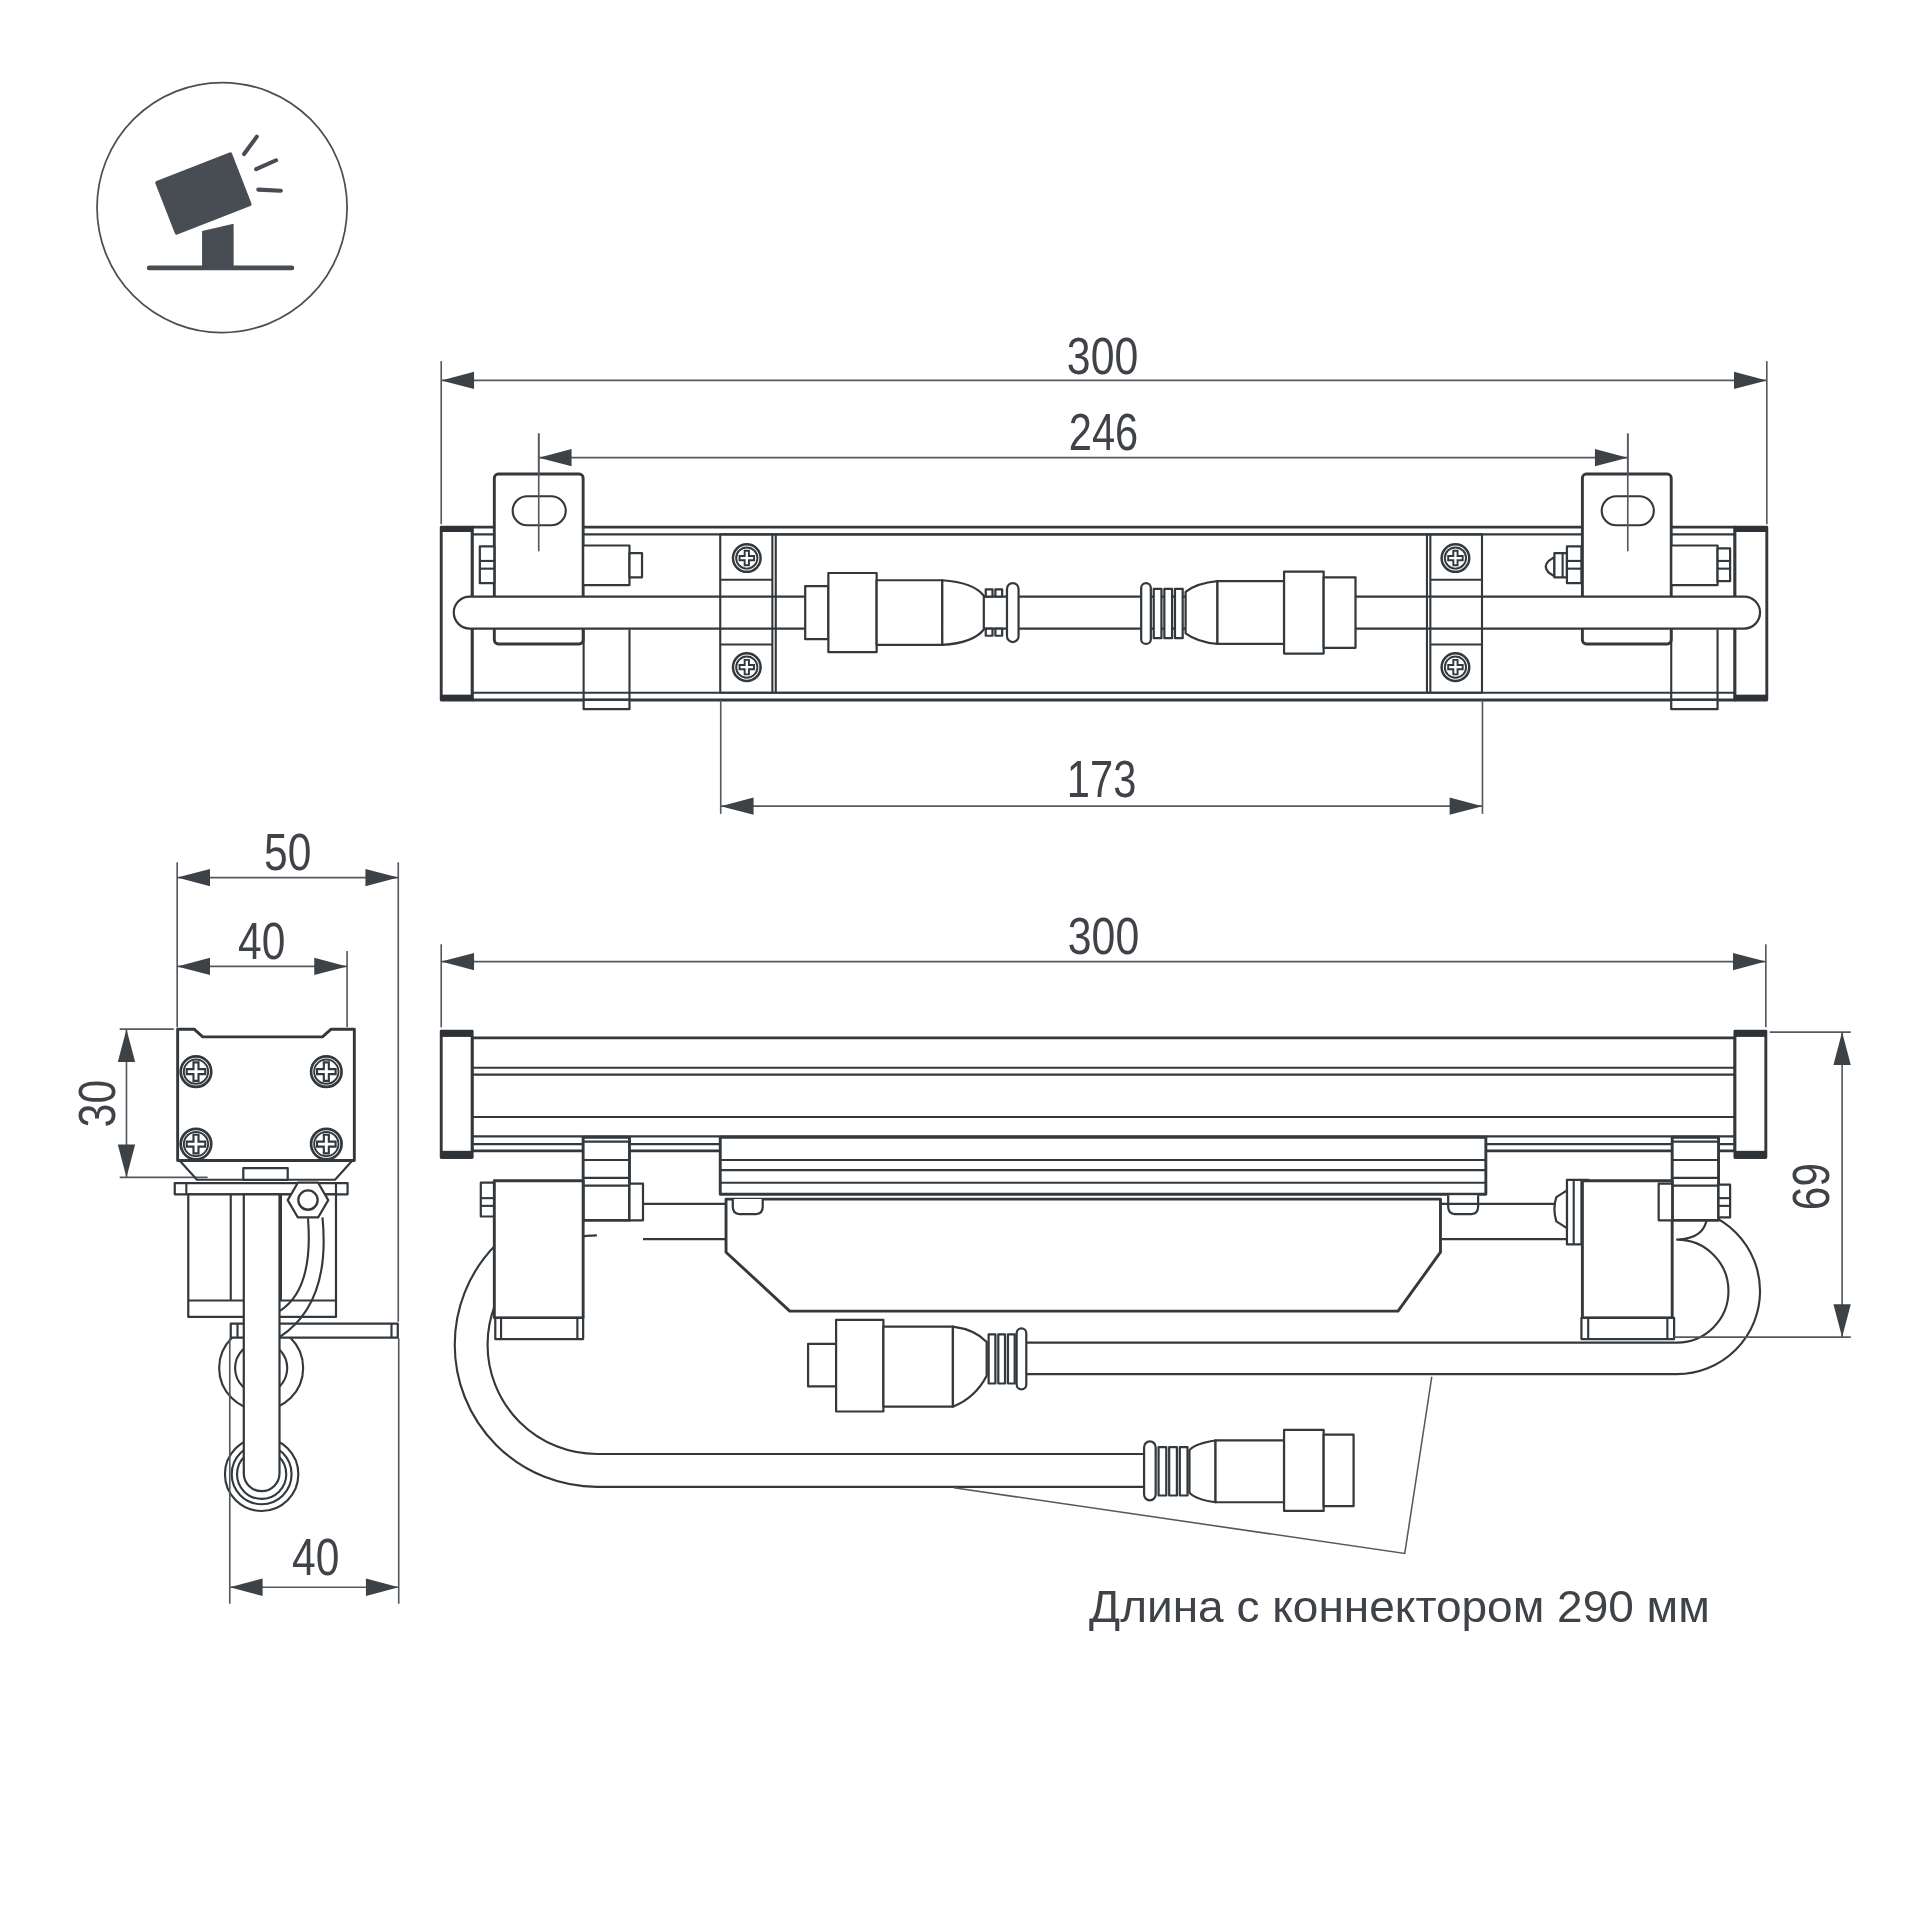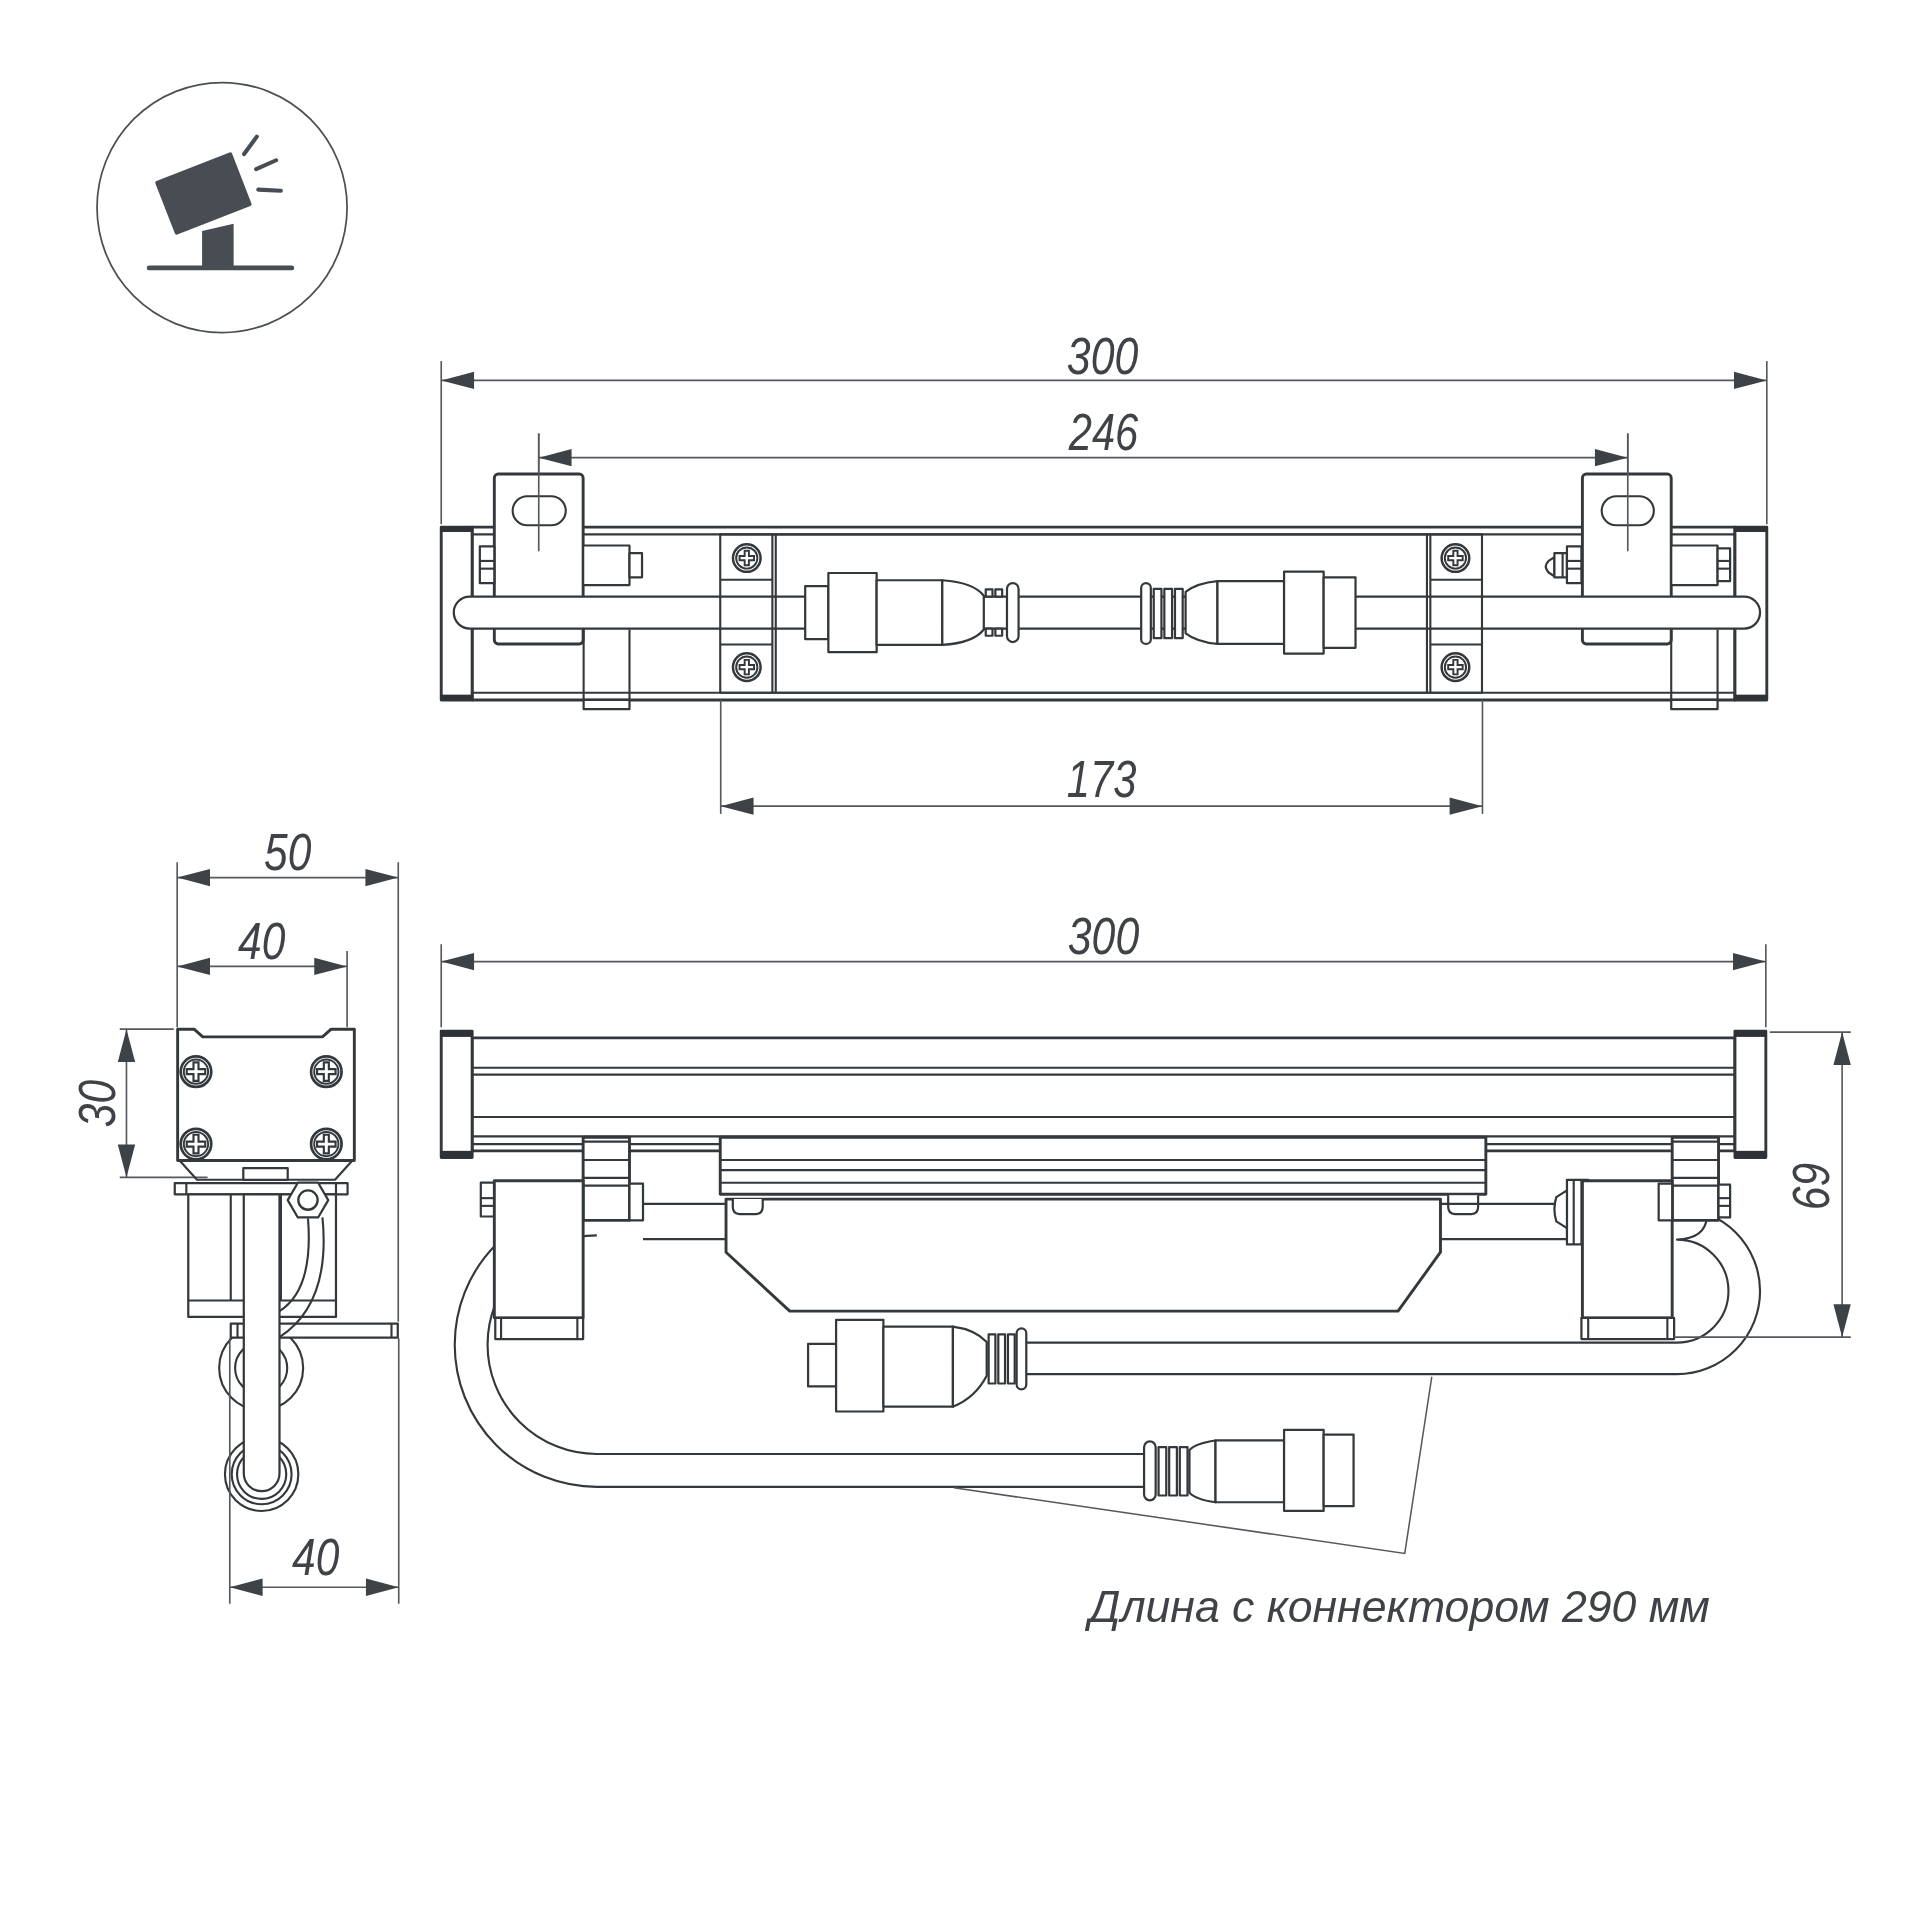--- a/index.html
+++ b/index.html
@@ -1,16 +1,16 @@
 <!DOCTYPE html>
 <html><head>
 <meta charset="utf-8">
 <style>
 html,body{margin:0;padding:0;background:#fff;}
-#page{width:1929px;height:1792px;position:relative;background:#fff;overflow:hidden;font-style:italic;}
+#page{width:1929px;height:1792px;position:relative;background:#fff;overflow:hidden;}
 text{font-family:"Liberation Sans",sans-serif;fill:#3f4348;}
 .a{fill:none;stroke:#33383c;stroke-width:3;stroke-linejoin:round;}
 .b{fill:none;stroke:#33383c;stroke-width:2.2;stroke-linejoin:round;}
 .w{fill:#fff;stroke:#33383c;stroke-width:3;stroke-linejoin:round;}
 .v{fill:#fff;stroke:#33383c;stroke-width:2.3;stroke-linejoin:round;}
 .d{fill:none;stroke:#55595e;stroke-width:1.7;}
 .ar{fill:#3d4247;stroke:none;}
 .bk{fill:#2e3236;stroke:none;}
 .ic{fill:#474d52;stroke:none;}
 </style>

